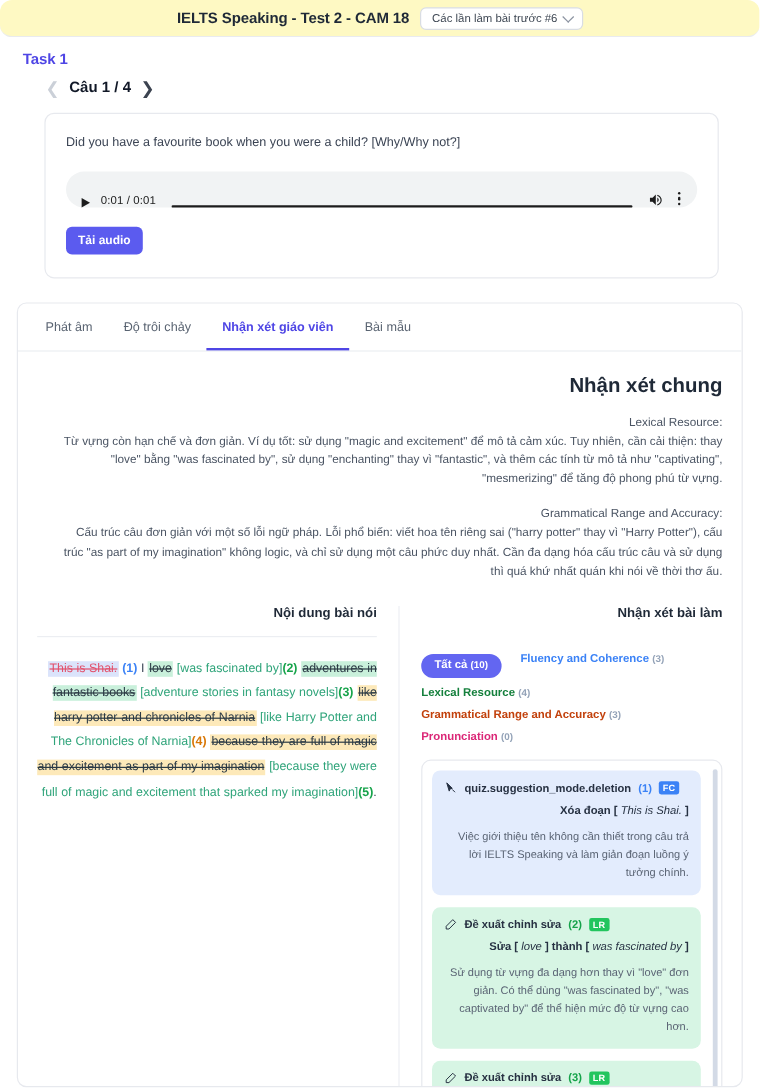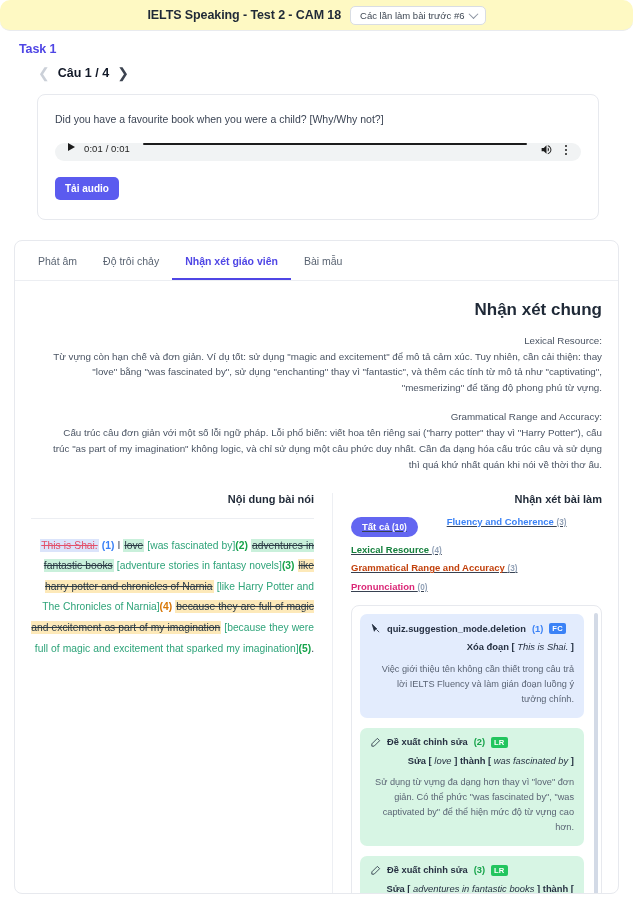--- a/index.html
+++ b/index.html
@@ -89,23 +89,23 @@
   }
   .qtext {
     font-size: 10.5px;
     color: #3b4454;
     margin-bottom: 16px;
     line-height: 1.4;
   }
   .player {
     background: #f1f3f4;
     border-radius: 17px;
-    height: 18px;
-    display: flex;
-    align-items: flex-start;
+    height: 30px;
+    display: flex;
+    align-items: flex-end;
     padding: 0 11px 0 13px;
     gap: 9px;
   }
   .play-tri {
     width: 0; height: 0;
     border-left: 7px solid #1c1c1c;
     border-top: 4.5px solid transparent;
     border-bottom: 4.5px solid transparent;
     cursor: pointer;
   }
@@ -220,26 +220,25 @@
   .hl-blue { background: #dbe4fb; color: #e2506b; padding: 1px 1px; }
   .hl-green { background: #c9f0db; color: #2b3a45; padding: 1px 1px; }
   .hl-amber { background: #fde9b9; color: #2b3a45; padding: 1px 1px; }
   .ins-green { color: #2fa47a; }
   .idx-blue { color: #3b82f6; font-weight: bold; }
   .idx-green { color: #16a34a; font-weight: bold; }
   .idx-amber { color: #d97706; font-weight: bold; }
 
   
   .chips {
-    margin-top: 12px;
+    margin-top: 28px;
     display: flex;
     flex-wrap: wrap;
-    gap: 8px 29px;
+    gap: 8px 16px;
     max-width: 270px;
-    text-decoration: underline;
   }
   .chip {
     font-size: 9.5px;
     font-weight: bold;
     cursor: pointer;
     white-space: nowrap;
     line-height: 1.1;
   }
   .chip .cnt { font-size: 8.2px; font-weight: bold; }
   .chip.sel {
@@ -411,35 +410,35 @@
                     <svg width="11" height="11" viewBox="0 0 24 24" fill="none" stroke="#263142" stroke-width="1.8">
                       <path d="M5 3l10 10-4 1-1.5 4L5 3z" fill="#263142"></path>
                       <path d="M15 15l5 5"></path>
                     </svg>
                   </span>
                   <span>quiz.suggestion_mode.deletion</span>
                   <span class="num blue">(1)</span>
                   <span class="tag fc">FC</span>
                 </div>
                 <div class="fb-line"><b>Xóa đoạn [ </b><i>This is Shai.</i><b> ]</b></div>
-                <div class="fb-note">Việc giới thiệu tên không cần thiết trong câu trả lời IELTS Fluency và làm gián đoạn luồng ý tưởng chính.</div>
+                <div class="fb-note">Việc giới thiệu tên không cần thiết trong câu trả lời IELTS Speaking và làm giản đoạn luồng ý tưởng chính.</div>
               </div>
               <div class="fb-card green">
                 <div class="fb-head">
                   <span class="icon-sm">
                     <svg width="11" height="11" viewBox="0 0 24 24" fill="none" stroke="#263142" stroke-width="1.8">
                       <path d="M16 3l5 5L9 20H4v-5L16 3z"></path>
                     </svg>
                   </span>
                   <span>Đề xuất chỉnh sửa</span>
                   <span class="num green">(2)</span>
                   <span class="tag lr">LR</span>
                 </div>
                 <div class="fb-line"><b>Sửa [ </b><i>love</i><b> ] thành [ </b><i>was fascinated by</i><b> ]</b></div>
-                <div class="fb-note">Sử dụng từ vựng đa dạng hơn thay vì "love" đơn giản. Có thể phức "was fascinated by", "was captivated by" để thể hiện mức độ từ vựng cao hơn.</div>
+                <div class="fb-note">Sử dụng từ vựng đa dạng hơn thay vì "love" đơn giản. Có thể dùng "was fascinated by", "was captivated by" để thể hiện mức độ từ vựng cao hơn.</div>
               </div>
               <div class="fb-card green">
                 <div class="fb-head">
                   <span class="icon-sm">
                     <svg width="11" height="11" viewBox="0 0 24 24" fill="none" stroke="#263142" stroke-width="1.8">
                       <path d="M16 3l5 5L9 20H4v-5L16 3z"></path>
                     </svg>
                   </span>
                   <span>Đề xuất chỉnh sửa</span>
                   <span class="num green">(3)</span>

